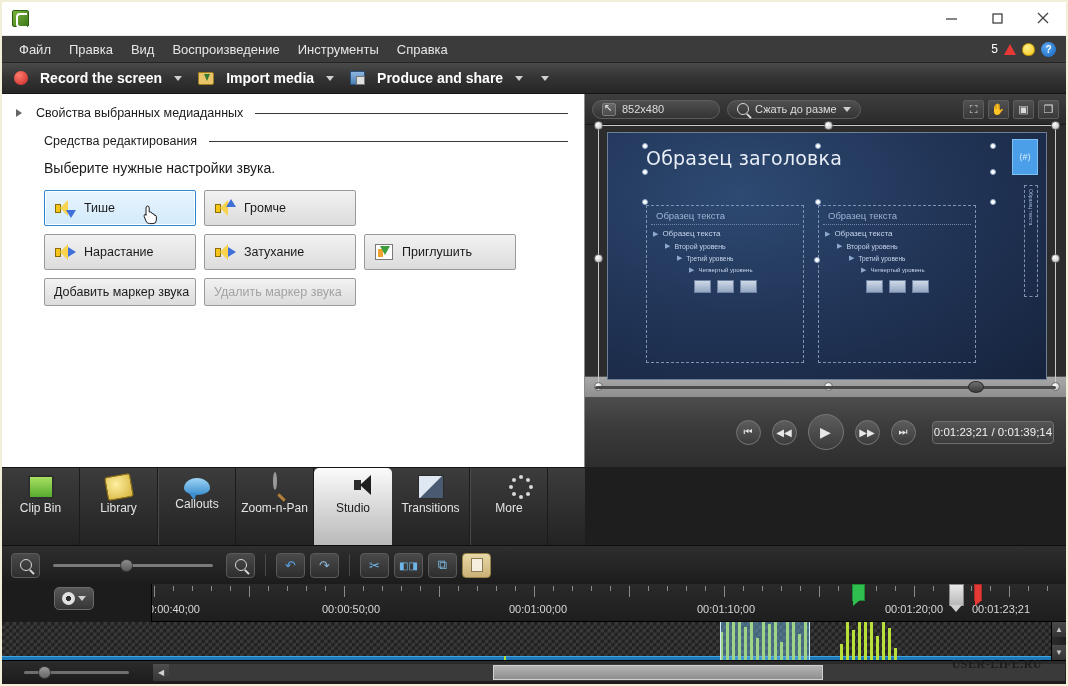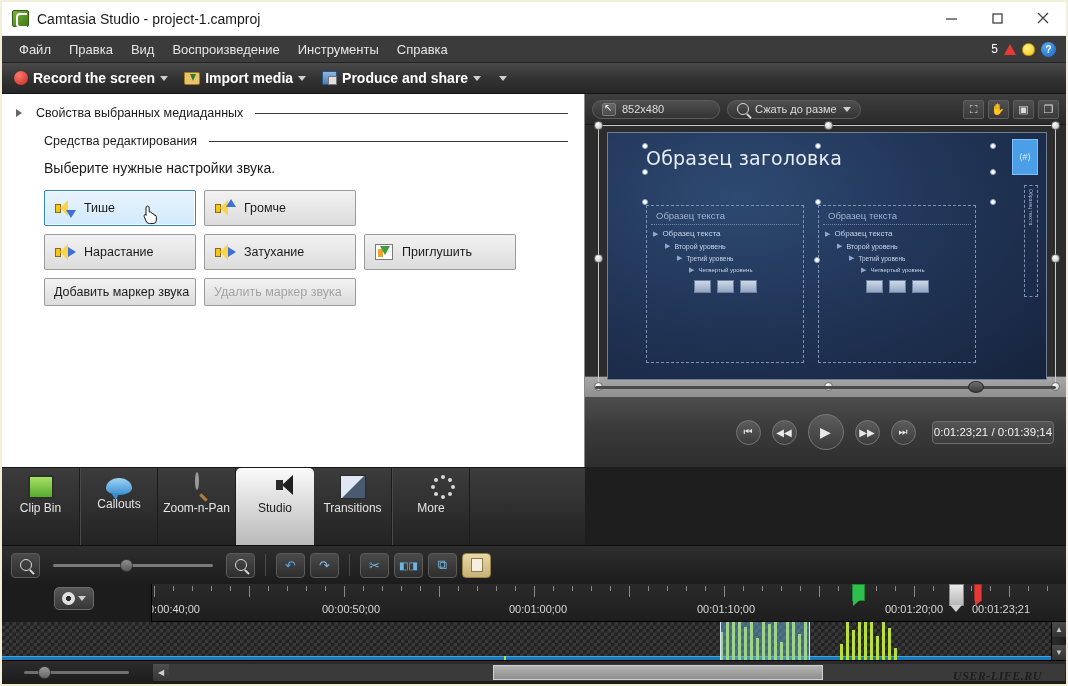--- a/index.html
+++ b/index.html
@@ -80,21 +80,21 @@
 
   
   .maintoolbar {
     height: 31px; flex: none;
     background: linear-gradient(180deg,#4a4a4a 0%,#333 50%,#262626 100%);
     display: flex; align-items: center; gap: 4px;
     padding: 0 6px;
     border-bottom: 1px solid #151515;
   }
   .tb-btn {
-    display: flex; align-items: center; gap: 5px;
+    display: flex; align-items: center; gap: 12px;
     padding: 2px 6px; color: #ffffff;
     font-size: 14px; font-weight: bold; white-space: nowrap;
   }
   .rec-dot {
     width: 14px; height: 14px; border-radius: 50%;
     background: radial-gradient(circle at 35% 30%,#ff7a6a,#c62828);
     flex: none;
   }
   .ic-folder {
     width: 16px; height: 13px; background: #e9c46a;
@@ -612,35 +612,33 @@
     background: linear-gradient(180deg,#4e4e4e,#363636);
     color: #d0d0d0; font-size: 8px;
     display: flex; align-items: center; justify-content: center;
   }
   .hs-thumb {
     position: absolute; left: 340px; width: 330px; height: 15px; top: 1px;
     background: linear-gradient(180deg,#b4b4b4,#8e8e8e);
     border: 1px solid #d0d0d0;
   }
   .watermark {
-    position: absolute; right: 24px; bottom: 0;
+    position: absolute; right: 24px; bottom: 12px;
     font-size: 12px; font-weight: bold; color: #1d1d1d;
     letter-spacing: .5px; z-index: 9;
     font-family: "Liberation Serif", serif;
-    font-style: italic;
   }
 </style>
 </head>
 <body>
 
 <div id="app">
 
   <div class="titlebar">
     <div class="app-icon"></div>
-    <div class="title-text">Camtasia Studio - project-1.camproj</div>
     <div class="wincontrols">
       <div class="wc">
         <svg width="13" height="13">
             <line x1="1" y1="7" x2="12" y2="7" stroke="#333" stroke-width="1.2"></line>
           </svg>
       </div>
       <div class="wc">
         <svg width="13" height="13">
             <rect x="2" y="2" width="9" height="9" fill="none" stroke="#333" stroke-width="1.2"></rect>
           </svg>
@@ -879,20 +877,24 @@
         <div class="tbtn">⏭</div>
         <div class="timecode">0:01:23;21 / 0:01:39;14</div>
       </div>
     </div>
   </div>
 
   <div class="tabbar">
     <div class="tab">
       <span class="tab-ic ic-clipbin"></span>
       <span>Clip Bin</span>
+    </div>
+    <div class="tab">
+      <span class="tab-ic ic-library"></span>
+      <span>Library</span>
     </div>
     <div class="tab sep-left">
       <span class="tab-ic ic-callout"></span>
       <span>Callouts</span>
     </div>
     <div class="tab">
       <span class="tab-ic"><span class="ic-zoom"></span></span>
       <span>Zoom-n-Pan</span>
     </div>
     <div class="tab active">

